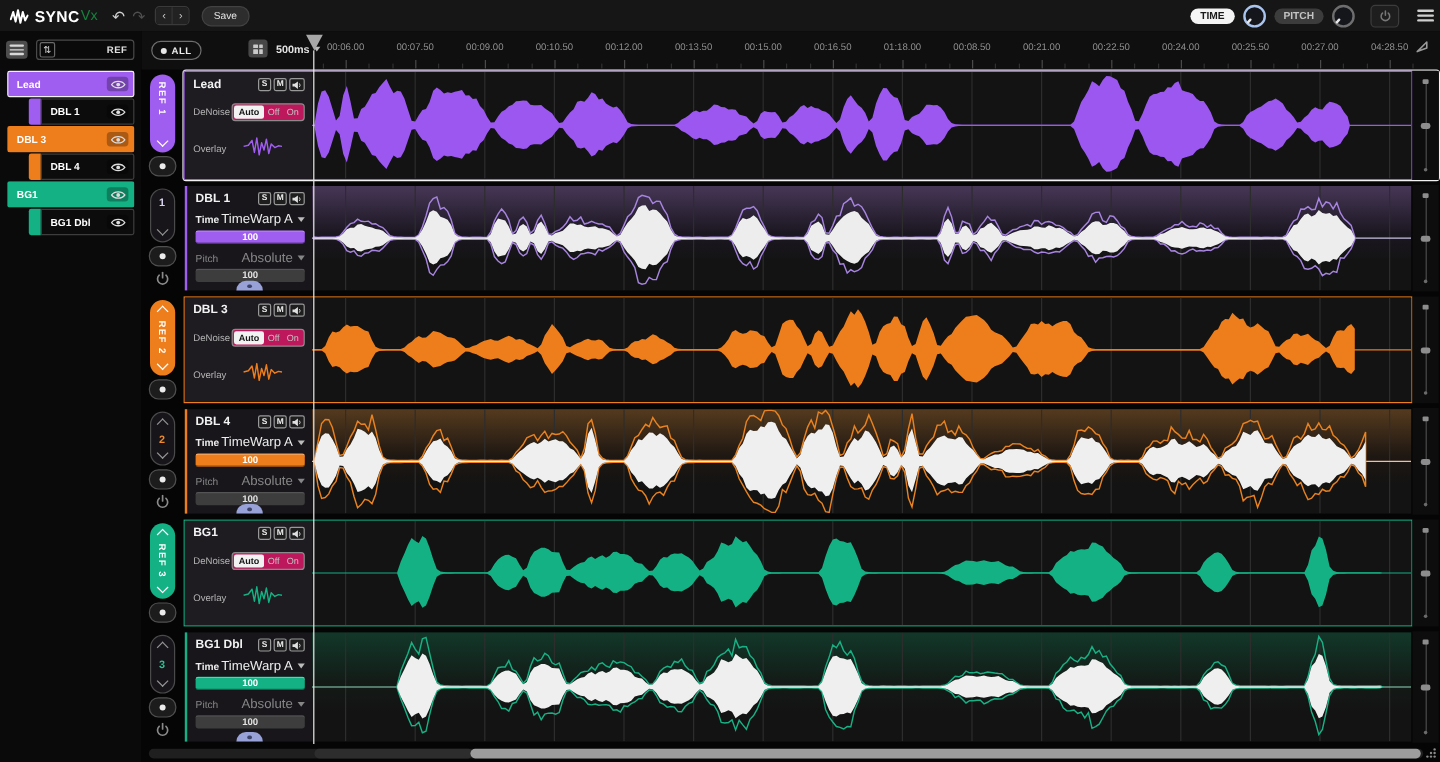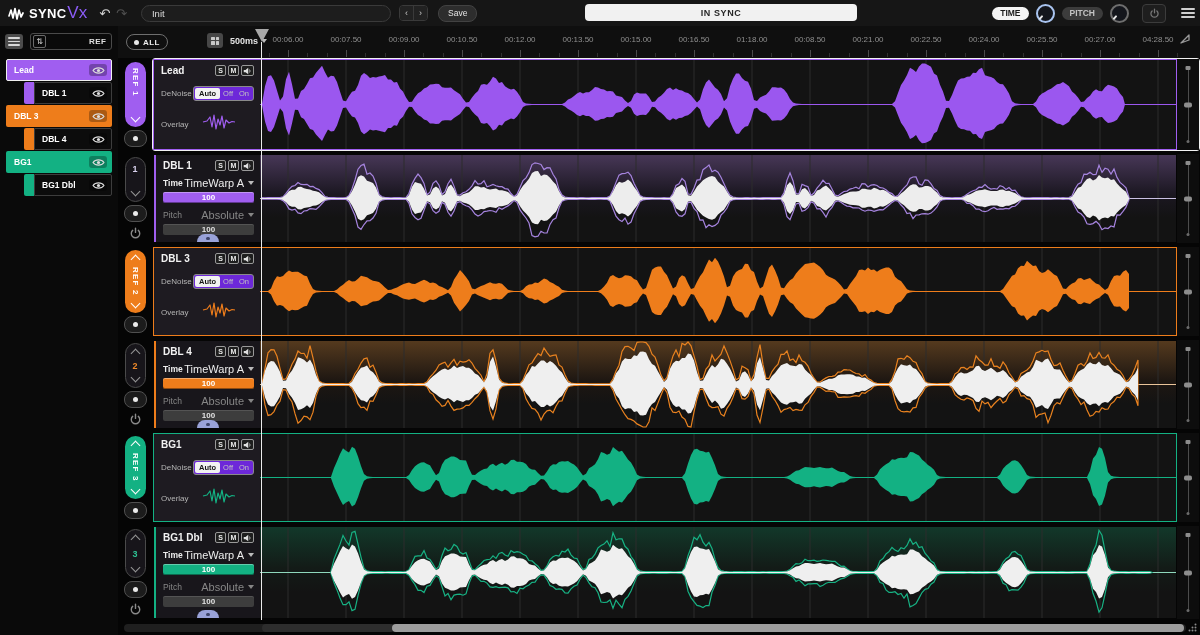--- a/index.html
+++ b/index.html
@@ -2,21 +2,21 @@
 <html><head>
 <meta charset="utf-8">
 <style>
   html,body{margin:0;padding:0;background:#000;}
   #app{position:relative;width:1200px;height:635px;background:#000;overflow:hidden;
        font-family:"Liberation Sans","DejaVu Sans",sans-serif;-webkit-font-smoothing:antialiased;}
   
   #topbar{position:absolute;left:0;top:0;width:1200px;height:26px;background:#161616;display:flex;align-items:center;z-index:20;}
   .brand{display:flex;align-items:center;margin-left:8px;gap:5px;}
   .brand b{font-size:13px;color:#fff;letter-spacing:.3px;}
-  .brand i{font-style:normal;font-size:17px;color:#8b5cf6;margin-left:-4px;}
+  .brand i{font-style:normal;font-size:12px;color:#15803d;margin-left:-4px;}
   .histbtn{font-size:13px;margin-left:12px;line-height:1;cursor:default;}
   #undo{color:#d0d0d0;} #redo{color:#4f4f4f;margin-left:6px;}
   #preset{margin-left:14px;width:238px;height:15px;background:#1d1d1d;border:1px solid #3a3a3a;border-radius:9px;
           color:#dcdcdc;font-size:9.5px;display:flex;align-items:center;padding-left:10px;}
   #navpair{margin-left:8px;display:flex;border:1px solid #3a3a3a;border-radius:4px;overflow:hidden;height:14px;}
   #navpair span{width:13px;display:flex;align-items:center;justify-content:center;color:#c8c8c8;font-size:9px;background:#222;}
   #navpair span:first-child{border-right:1px solid #3a3a3a;}
   #savebtn{margin-left:10px;height:15px;padding:0 9px;background:#2d2d2d;border:1px solid #424242;border-radius:8px;
            color:#e6e6e6;font-size:8.5px;display:flex;align-items:center;}
   #insync{position:absolute;left:585px;top:4px;width:272px;height:17px;background:#f1f1f1;border-radius:4px;
@@ -83,21 +83,21 @@
   .refbox{display:flex;flex:1;border:1.5px solid transparent;}
   .hdr{width:106px;flex:none;background:#1e1b21;position:relative;padding:5px 6px 0 7px;box-sizing:border-box;}
   .hdr.dub{background:#18161b;}
   .trow{display:flex;justify-content:space-between;align-items:center;}
   .tname{font-size:10px;font-weight:bold;color:#f2f2f2;}
   .smset{display:flex;gap:2px;}
   .sbtn{min-width:11px;height:11px;border:1px solid #999;border-radius:2px;background:#1e1e1e;color:#ececec;
         font-size:7px;font-weight:bold;display:flex;align-items:center;justify-content:center;padding:0 1px;box-sizing:border-box;}
   .denrow{display:flex;justify-content:space-between;align-items:center;margin-top:10px;}
   .dlabel{font-size:8px;color:#b4b4b4;}
-  .seg{display:flex;align-items:center;border:1px solid #8a8a8a;border-radius:3px;background:#6d28d9;padding:1px;}
+  .seg{display:flex;align-items:center;border:1px solid #8a8a8a;border-radius:3px;background:#be185d;padding:1px;}
   .segopt{font-size:7.5px;color:#c2c2c2;padding:1px 3px;}
   .segopt.on{background:#f2f2f2;color:#141414;font-weight:bold;border-radius:2px;padding:1px 4px;}
   .ovrow{display:flex;align-items:center;margin-top:13px;gap:12px;}
   .timerow{display:flex;justify-content:space-between;align-items:center;margin-top:6px;}
   .tlabel{font-size:8.5px;color:#ededed;font-weight:bold;}
   .tval{font-size:11px;color:#ededed;display:flex;align-items:center;gap:4px;}
   .timerow.dim .tlabel,.timerow.dim .tval{color:#868686;font-weight:normal;}
   .timerow.dim .caret{border-top-color:#868686;}
   .amountbar{height:11px;border-radius:2px;margin-top:3px;display:flex;align-items:center;justify-content:center;
              font-size:8px;font-weight:bold;color:#fff;box-shadow:inset 0 1px 0 rgba(255,255,255,.35), inset 0 -1px 0 rgba(0,0,0,.4);}
@@ -126,27 +126,25 @@
   <div id="topbar">
     <div class="brand">
       <svg width="16" height="13" viewBox="0 0 16 13">
         <polyline points="1,9 3,3 5,11 7,1.5 9,12 11,3 13,10 15,6" fill="none" stroke="#fff" stroke-width="1.7" stroke-linejoin="round" stroke-linecap="round"></polyline>
       </svg>
       <b>SYNC</b>
         <i>Vx</i>
     </div>
     <span class="histbtn" id="undo">↶</span>
     <span class="histbtn" id="redo">↷</span>
-    <div id="preset">Init</div>
     <div id="navpair">
       <span>‹</span>
       <span>›</span>
     </div>
     <div id="savebtn">Save</div>
-    <div id="insync">IN SYNC</div>
     <div id="tbright">
       <span class="modepill on">TIME</span>
       <span class="knob time"></span>
       <span class="modepill off">PITCH</span>
       <span class="knob pitch"></span>
       <span id="pwrbtn">
         <svg width="11" height="11" viewBox="0 0 12 12">
           <path d="M6 1.2v4" stroke="#777" stroke-width="1.4" stroke-linecap="round"></path>
           <path d="M3.4 3.2a3.9 3.9 0 1 0 5.2 0" stroke="#777" stroke-width="1.4" fill="none" stroke-linecap="round"></path>
         </svg>

